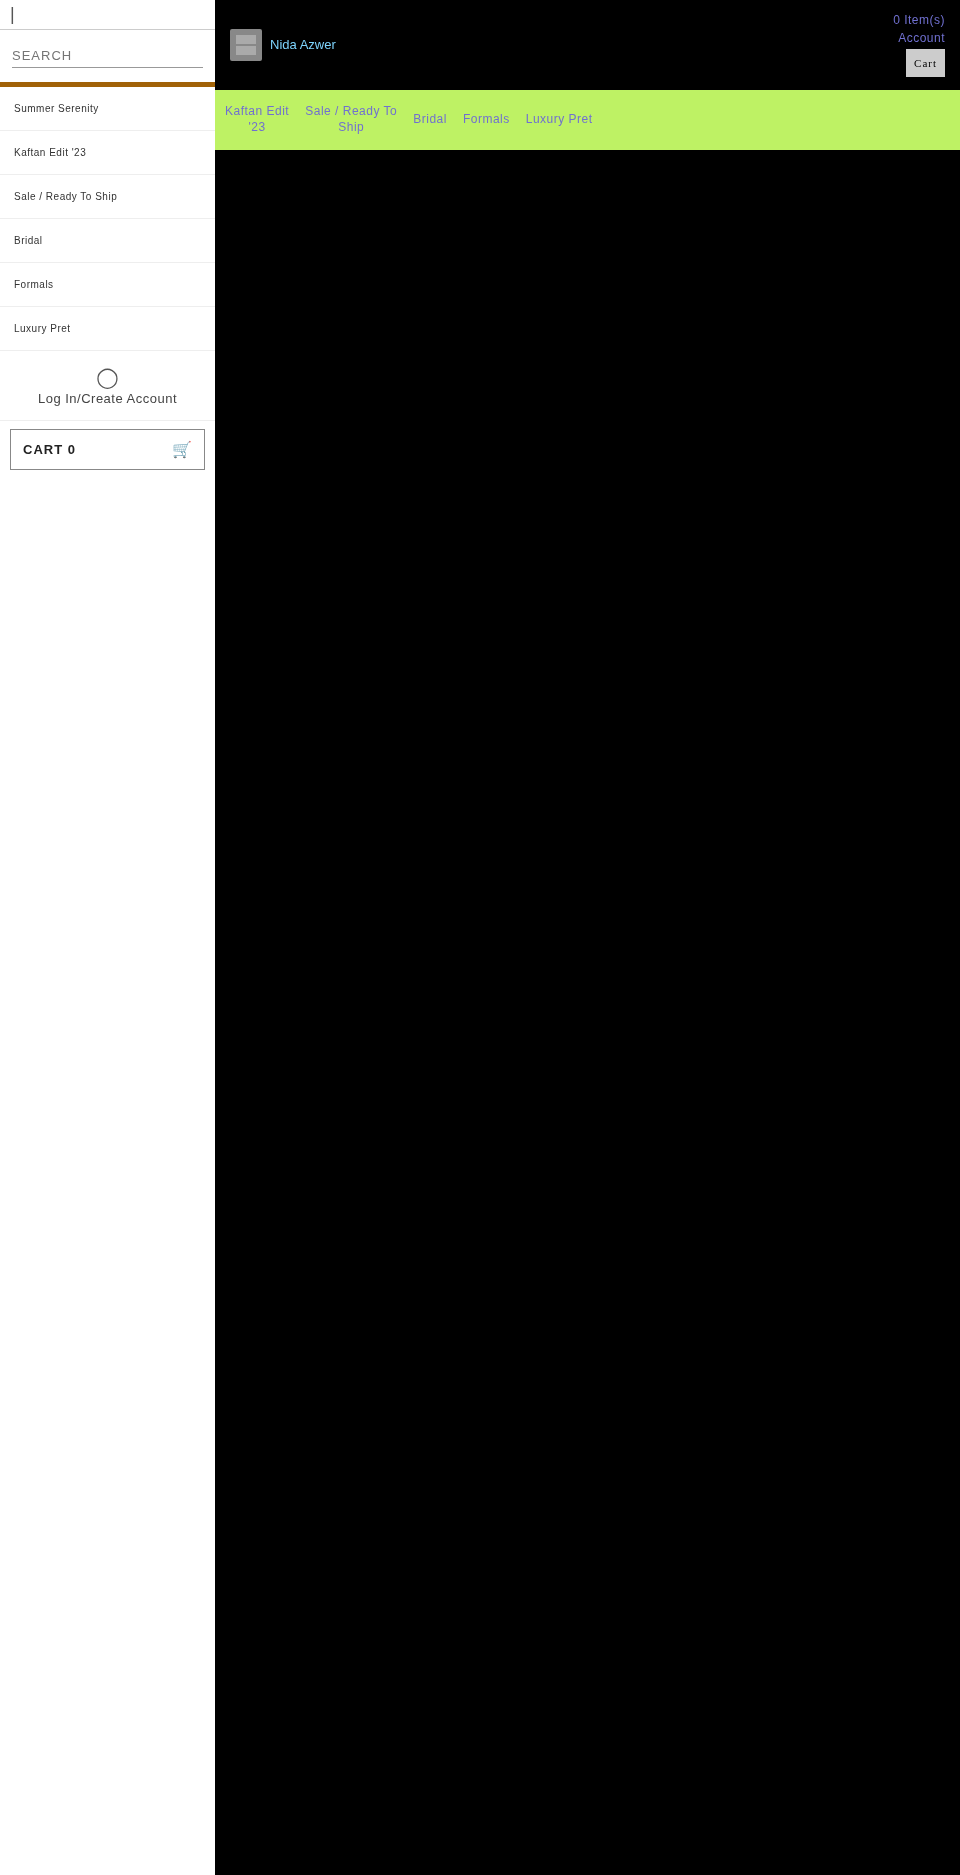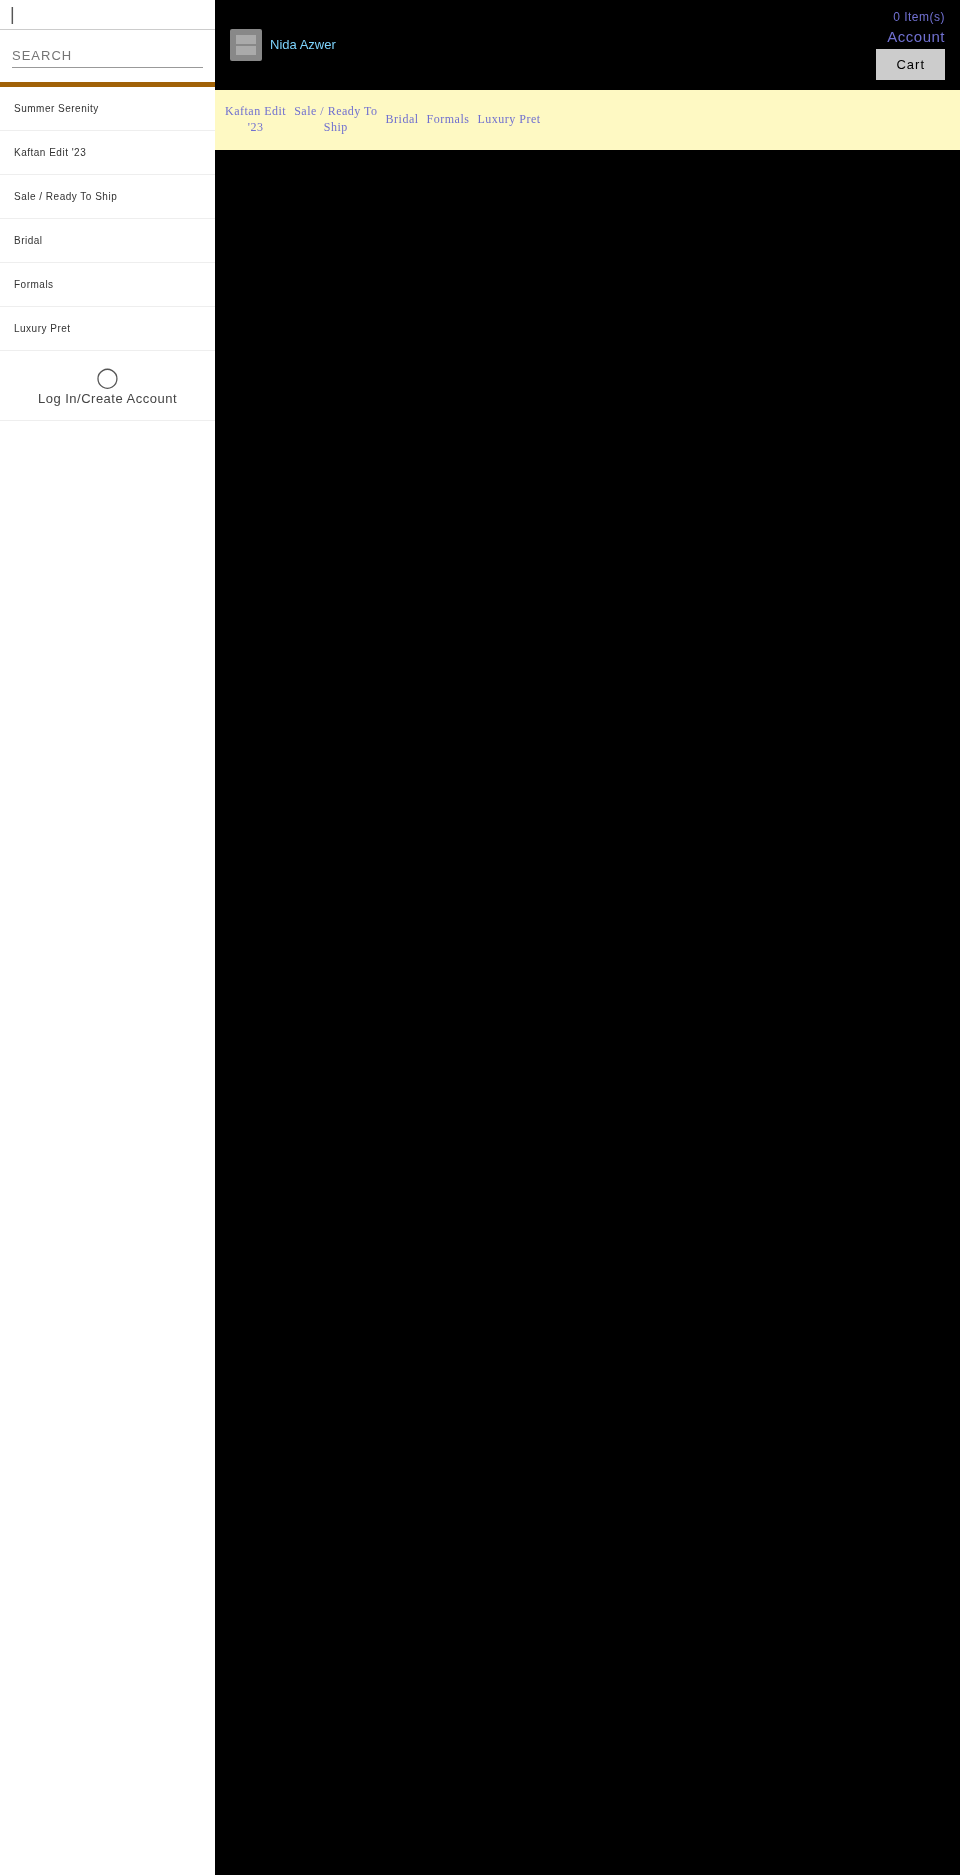--- a/index.html
+++ b/index.html
@@ -158,53 +158,53 @@
       display: flex;
       flex-direction: column;
       align-items: flex-end;
       gap: 4px;
     }
 
     .header-cart-btn {
       background: #ccc;
       color: #000;
       border: none;
-      padding: 8px 20px;
-      font-size: 13px;
+      padding: 8px 8px;
+      font-size: 11px;
       cursor: pointer;
       letter-spacing: 1px;
+      font-family: Liberation Serif, serif;
     }
 
     .header-items-count {
       color: #7070d0;
       font-size: 12px;
       letter-spacing: 0.5px;
     }
 
     .header-account-link {
       color: #7070d0;
-      font-size: 15px;
+      font-size: 12px;
       cursor: pointer;
       letter-spacing: 0.5px;
     }
 
     
     .main-nav {
       position: absolute;
       top: 90px;
       left: 0;
       width: 745px;
       display: flex;
       align-items: center;
       padding: 0 10px;
-      gap: 8px;
-      background: #fef9c3;
+      gap: 16px;
+      background: #bef264;
       height: 60px;
       flex-wrap: wrap;
-      font-family: Liberation Serif, serif;
     }
 
     .nav-link {
       color: #7070d0;
       font-size: 12px;
       cursor: pointer;
       letter-spacing: 0.5px;
       line-height: 1.3;
       text-align: center;
     }
@@ -249,20 +249,24 @@
   </div>
   <div class="sidebar-nav-item">
     <span>Luxury Pret</span>
   </div>
 
   <div class="sidebar-account">
     <span class="account-icon">◯</span>
     <span class="account-label">Log In/Create Account</span>
   </div>
 
+  <div class="sidebar-cart">
+    <span class="cart-text">CART 0</span>
+    <span class="cart-icon">🛒</span>
+  </div>
 
 </div>
 
 <div class="main-area">
 
   <div class="main-header">
 
     <div class="logo-area">
       <div class="logo-icon">
         <svg width="20" height="20" viewBox="0 0 20 20">

